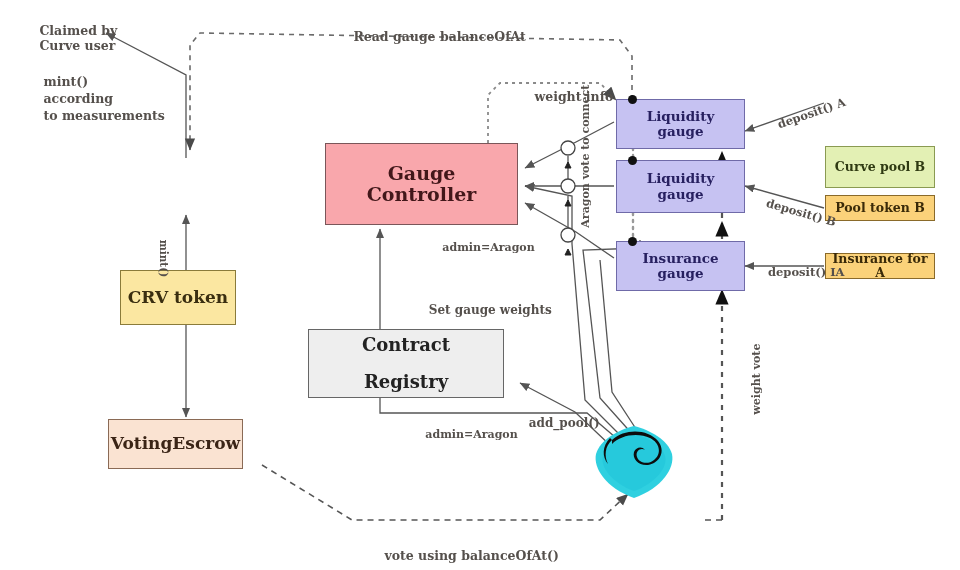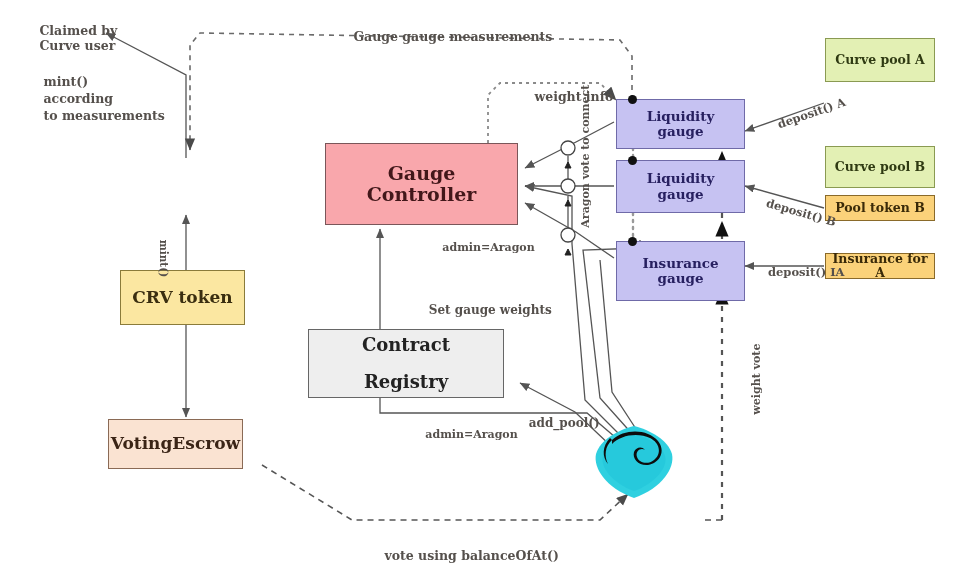--- a/index.html
+++ b/index.html
@@ -110,21 +110,21 @@
       <path d="M722,218 L722,152" marker-end="url(#ahk)"></path>
     </g>
 
     <g stroke="#555" fill="none" stroke-width="1.6" stroke-dasharray="6,5">
       <path d="M262,465 L352,520 L600,520 L628,494" marker-end="url(#ahd)"></path>
       <path d="M722,520 L700,520"></path>
     </g>
   </svg>
 
 
-  <div class="node n-crv" style="left:120px;top:270px;width:125px;height:55px;font-size:17px;">
+  <div class="node n-crv" style="left:120px;top:270px;width:116px;height:55px;font-size:17px;">
     <span>CRV token</span>
   </div>
 
   <div class="node n-ve" style="left:108px;top:419px;width:135px;height:50px;font-size:17px;">
     <span>VotingEscrow</span>
   </div>
 
   <div class="node n-gc" style="left:325px;top:143px;width:193px;height:82px;font-size:19px;flex-direction:column;">
     <span>Gauge</span>
     <span>Controller</span>
@@ -138,28 +138,25 @@
   <div class="node n-gauge" style="left:616px;top:99px;width:129px;height:50px;font-size:13.5px;flex-direction:column;">
     <span>Liquidity</span>
     <span>gauge</span>
   </div>
 
   <div class="node n-gauge" style="left:616px;top:160px;width:129px;height:53px;font-size:13.5px;flex-direction:column;">
     <span>Liquidity</span>
     <span>gauge</span>
   </div>
 
-  <div class="node n-gauge" style="left:616px;top:241px;width:129px;height:60px;font-size:13.5px;flex-direction:column;">
+  <div class="node n-gauge" style="left:616px;top:241px;width:129px;height:50px;font-size:13.5px;flex-direction:column;">
     <span>Insurance</span>
     <span>gauge</span>
   </div>
 
-  <div class="node n-pool" style="left:825px;top:38px;width:110px;height:44px;font-size:12.5px;">
-    <span>Curve pool A</span>
-  </div>
 
   <div class="node n-pool" style="left:825px;top:146px;width:110px;height:42px;font-size:12.5px;">
     <span>Curve pool B</span>
   </div>
   <div class="node n-token" style="left:825px;top:195px;width:110px;height:26px;font-size:12.5px;">
     <span>Pool token B</span>
   </div>
 
   <div class="node n-token" style="left:825px;top:253px;width:110px;height:26px;font-size:12.5px;">
     <span>Insurance for A</span>
@@ -185,21 +182,21 @@
     <span>Curve user</span>
   </div>
 
   <div class="lbl" style="left:26px;top:57px;font-size:12.5px;line-height:1.35;">
     <span>mint()</span>
     <span>according</span>
     <span>to measurements</span>
   </div>
 
   <div class="lbl" style="left:336px;top:14px;font-size:12.5px;">
-    <span>Gauge gauge measurements</span>
+    <span>Read gauge balanceOfAt</span>
   </div>
 
   <div class="lbl" style="left:517px;top:74px;font-size:12.5px;">
     <span>weight info</span>
   </div>
 
   <div class="lbl rot" style="left:182px;top:225px;font-size:10.5px;transform:rotate(90deg);">
     <span>mint()</span>
   </div>
 

